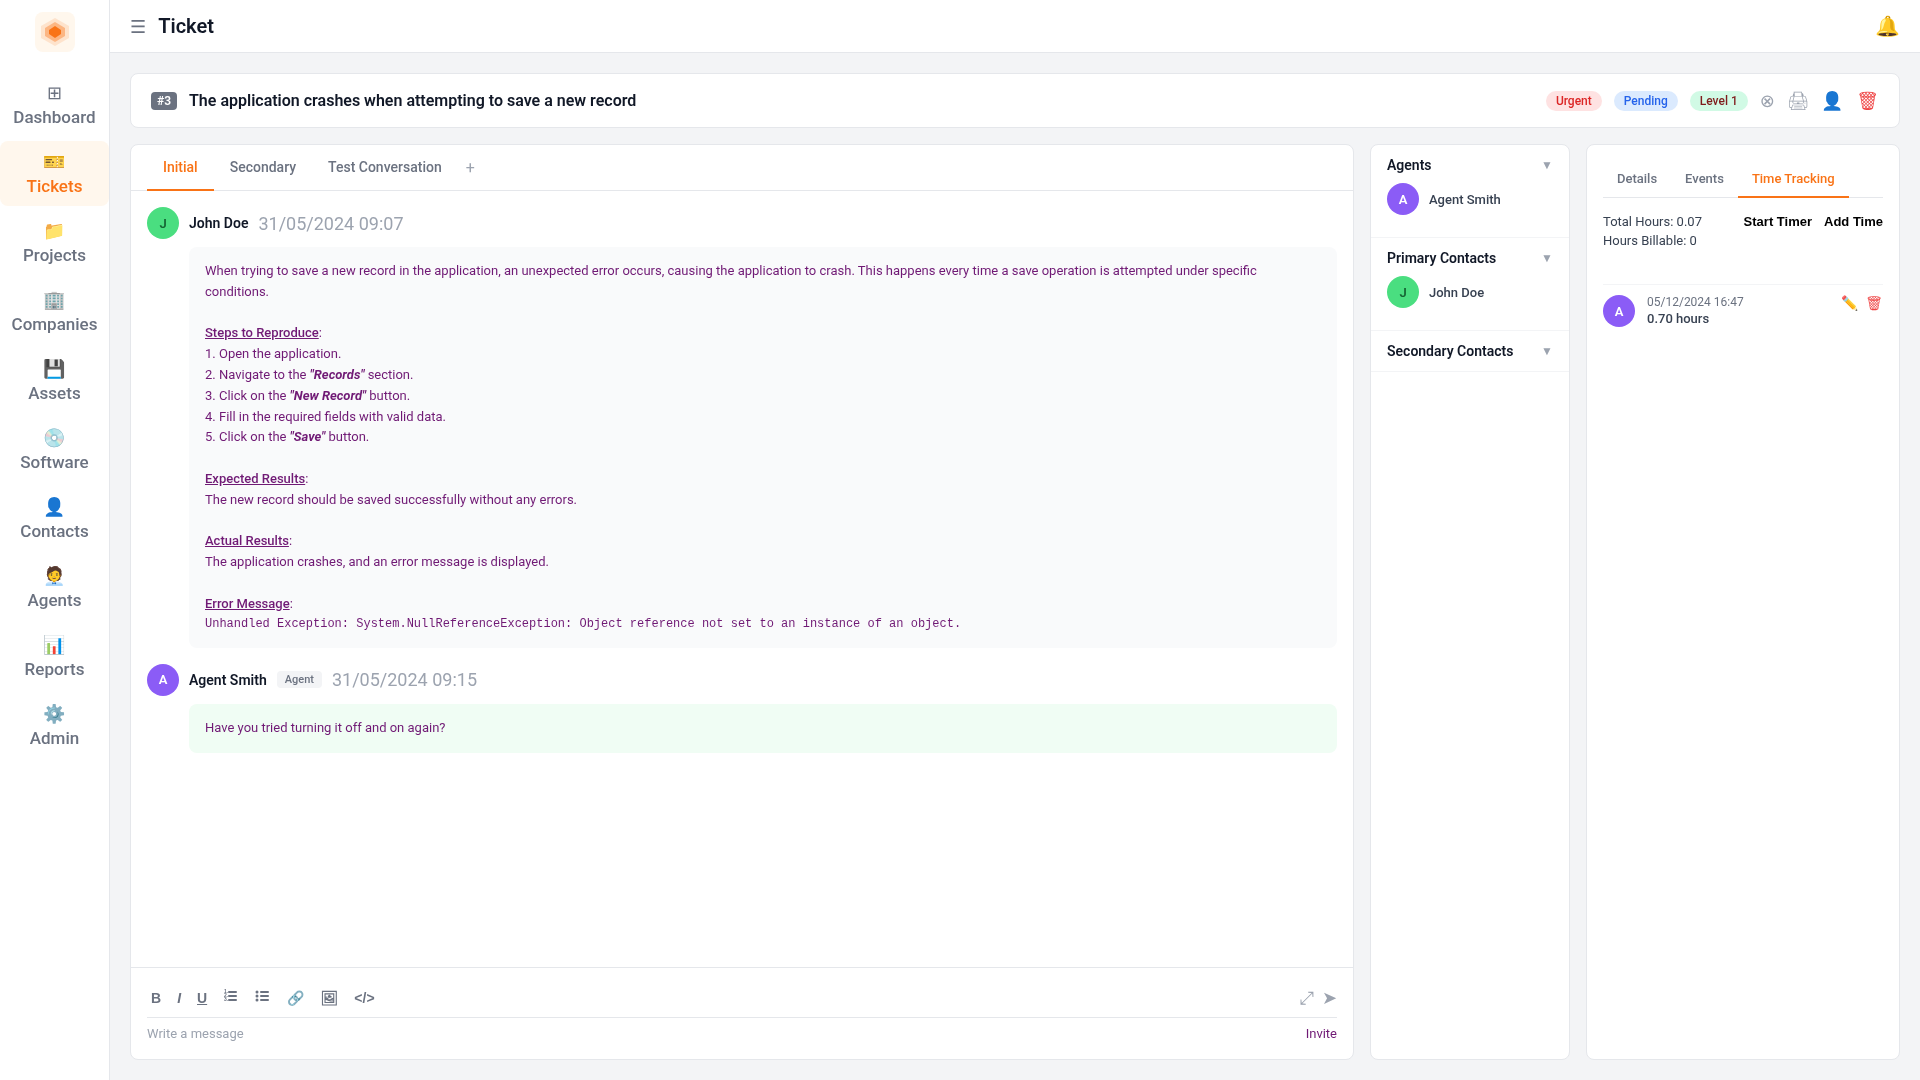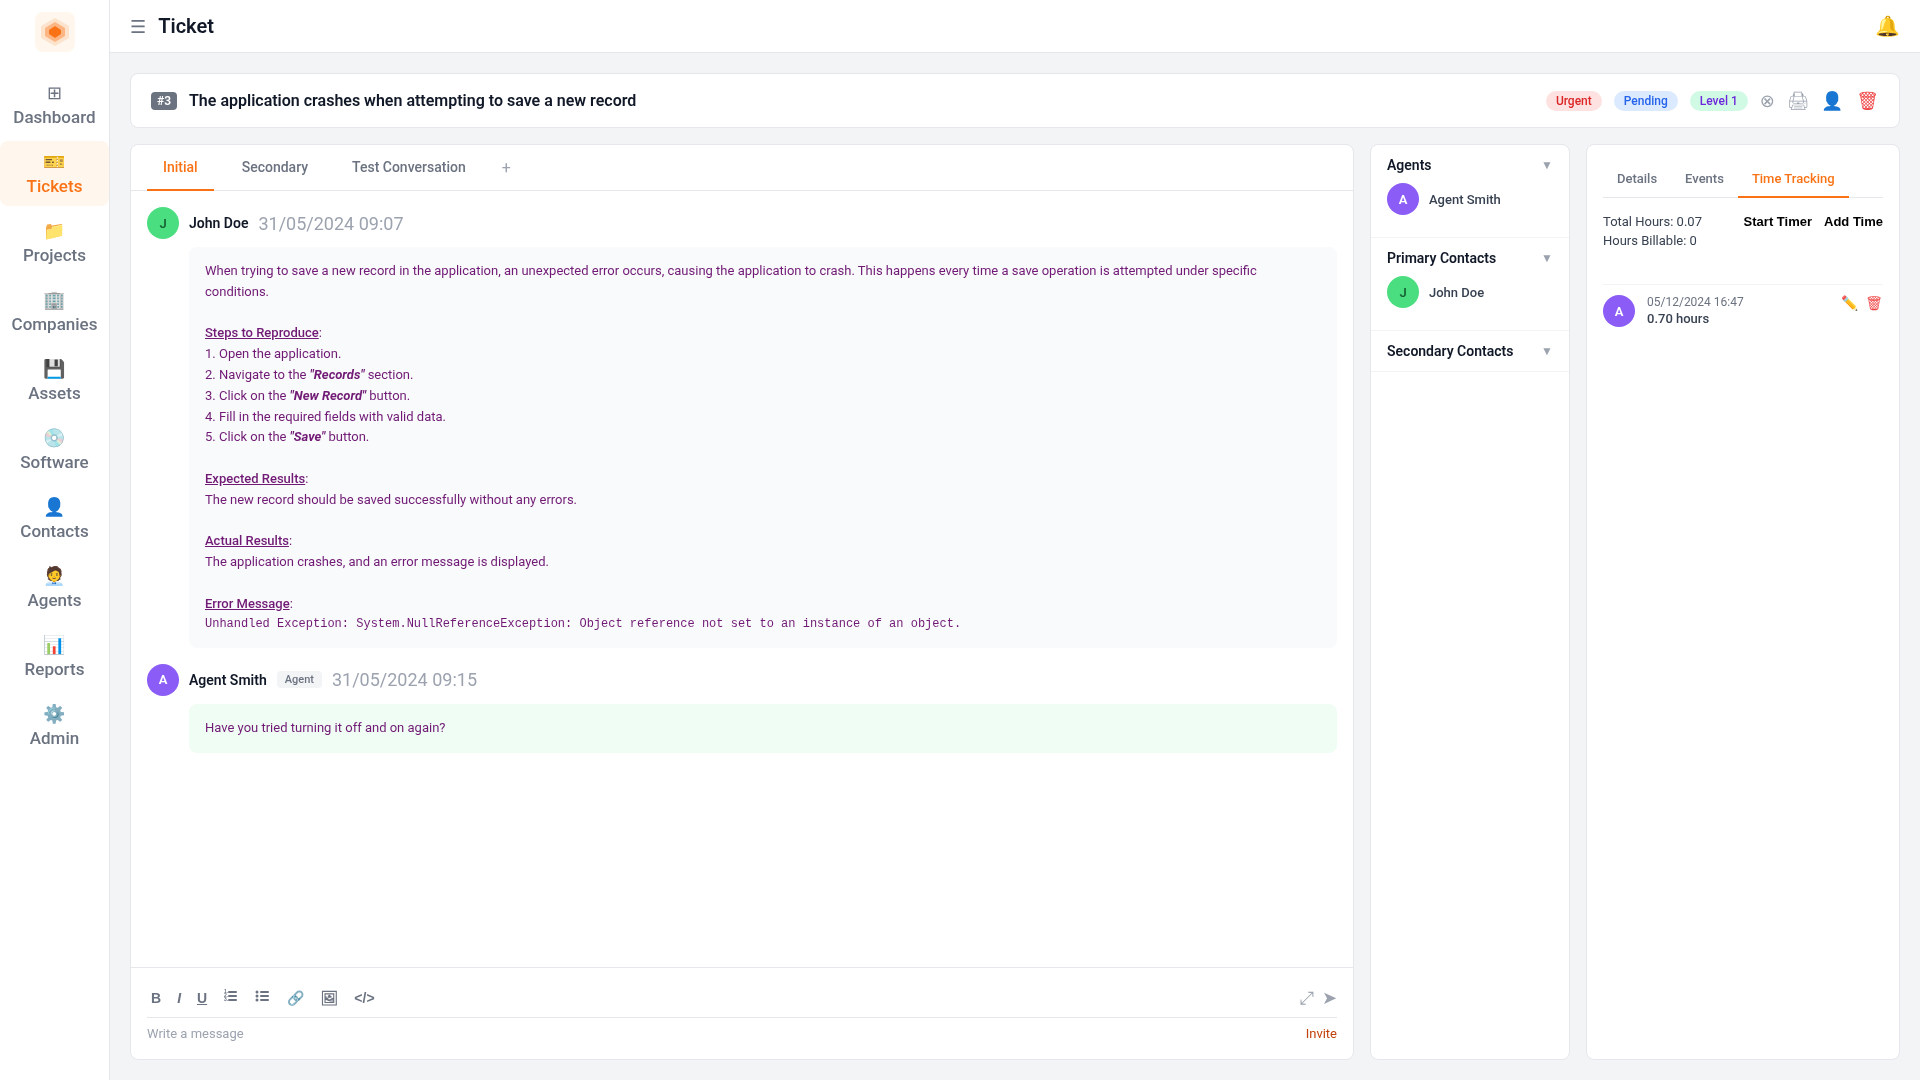--- a/index.html
+++ b/index.html
@@ -29,33 +29,33 @@
     
     .ticket-area { flex: 1; overflow-y: auto; padding: 20px; display: flex; flex-direction: column; gap: 16px; }
 
     
     .ticket-header-bar { background: #fff; border-radius: 8px; border: 1px solid #e5e7eb; padding: 16px 20px; display: flex; align-items: center; gap: 12px; }
     .ticket-number { background: #6b7280; color: #fff; font-size: 12px; font-weight: 600; padding: 2px 6px; border-radius: 4px; }
     .ticket-title { font-size: 16px; font-weight: 600; color: #111827; flex: 1; }
     .badge { padding: 3px 10px; border-radius: 12px; font-size: 12px; font-weight: 500; }
     .badge-urgent { background: #fee2e2; color: #dc2626; }
     .badge-pending { background: #dbeafe; color: #2563eb; }
-    .badge-level { background: #d1fae5; color: #6d28d9; }
+    .badge-level { background: #d1fae5; color: #7f1d1d; }
     .ticket-header-actions { display: flex; align-items: center; gap: 12px; margin-left: auto; }
     .action-icon { color: #9ca3af; font-size: 18px; cursor: pointer; }
     .action-icon.red { color: #ef4444; }
 
     
     .content-split { display: flex; gap: 16px; flex: 1; min-height: 0; }
     .left-panel { flex: 1; background: #fff; border-radius: 8px; border: 1px solid #e5e7eb; display: flex; flex-direction: column; overflow: hidden; }
     .right-panel { width: 200px; background: #fff; border-radius: 8px; border: 1px solid #e5e7eb; flex-shrink: 0; overflow-y: auto; }
     .far-right-panel { width: 314px; background: #fff; border-radius: 8px; border: 1px solid #e5e7eb; flex-shrink: 0; overflow-y: auto; }
 
     
-    .tabs { display: flex; align-items: center; border-bottom: 1px solid #e5e7eb; padding: 0 16px; gap: 12px; }
+    .tabs { display: flex; align-items: center; border-bottom: 1px solid #e5e7eb; padding: 0 16px; gap: 0; }
     .tab { padding: 14px 16px; font-size: 14px; font-weight: 500; color: #6b7280; cursor: pointer; border-bottom: 2px solid transparent; margin-bottom: -1px; white-space: nowrap; }
     .tab.active { color: #f97316; border-bottom-color: #f97316; }
     .tab-add { padding: 10px 8px; color: #9ca3af; cursor: pointer; font-size: 16px; }
 
     
     .messages-area { flex: 1; overflow-y: auto; padding: 16px; display: flex; flex-direction: column; gap: 16px; }
     .message-item { display: flex; flex-direction: column; gap: 8px; }
     .message-header { display: flex; align-items: center; gap: 10px; }
     .avatar { width: 32px; height: 32px; border-radius: 50%; display: flex; align-items: center; justify-content: center; font-size: 13px; font-weight: 600; color: #fff; flex-shrink: 0; }
     .avatar-green { background: #4ade80; color: #166534; }
@@ -69,21 +69,21 @@
     .bold-italic { font-weight: 700; font-style: italic; }
     .monospace { font-family: 'Courier New', monospace; font-size: 12px; }
 
     
     .editor-footer { border-top: 1px solid #e5e7eb; padding: 10px 16px; }
     .editor-toolbar { display: flex; align-items: center; gap: 8px; padding: 8px 0; border-bottom: 1px solid #e5e7eb; }
     .toolbar-btn { background: none; border: none; cursor: pointer; color: #6b7280; font-size: 14px; padding: 2px 4px; border-radius: 3px; font-weight: 600; }
     .toolbar-right { margin-left: auto; display: flex; gap: 8px; }
     .editor-input-area { padding: 8px 0; color: #9ca3af; font-size: 13px; }
     .editor-bottom { display: flex; align-items: center; justify-content: flex-end; }
-    .invite-btn { color: #c2410c; font-size: 13px; cursor: pointer; }
+    .invite-btn { color: #701a75; font-size: 13px; cursor: pointer; }
 
     
     .panel-section { padding: 12px 16px; border-bottom: 1px solid #f3f4f6; }
     .panel-section-header { display: flex; align-items: center; justify-content: space-between; cursor: pointer; }
     .panel-section-title { font-size: 14px; font-weight: 600; color: #111827; }
     .chevron-icon { color: #9ca3af; font-size: 12px; }
     .agent-item { display: flex; align-items: center; gap: 10px; padding: 10px 0; }
     .agent-name { font-size: 13px; font-weight: 500; color: #374151; }
 
     

